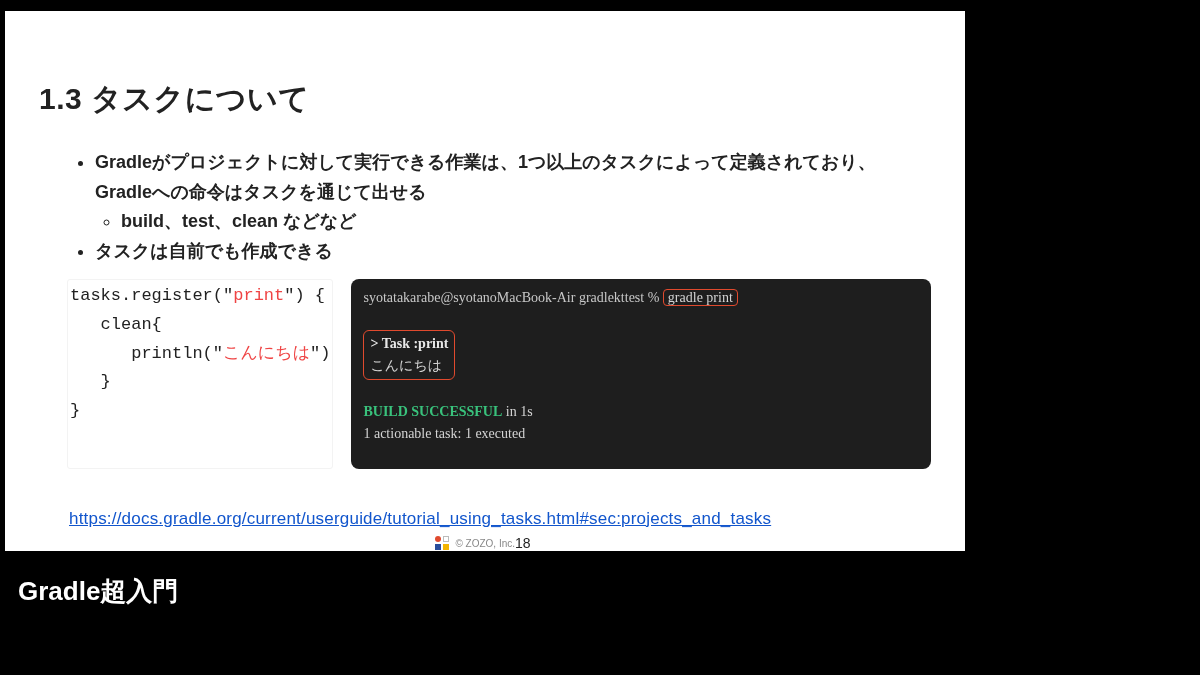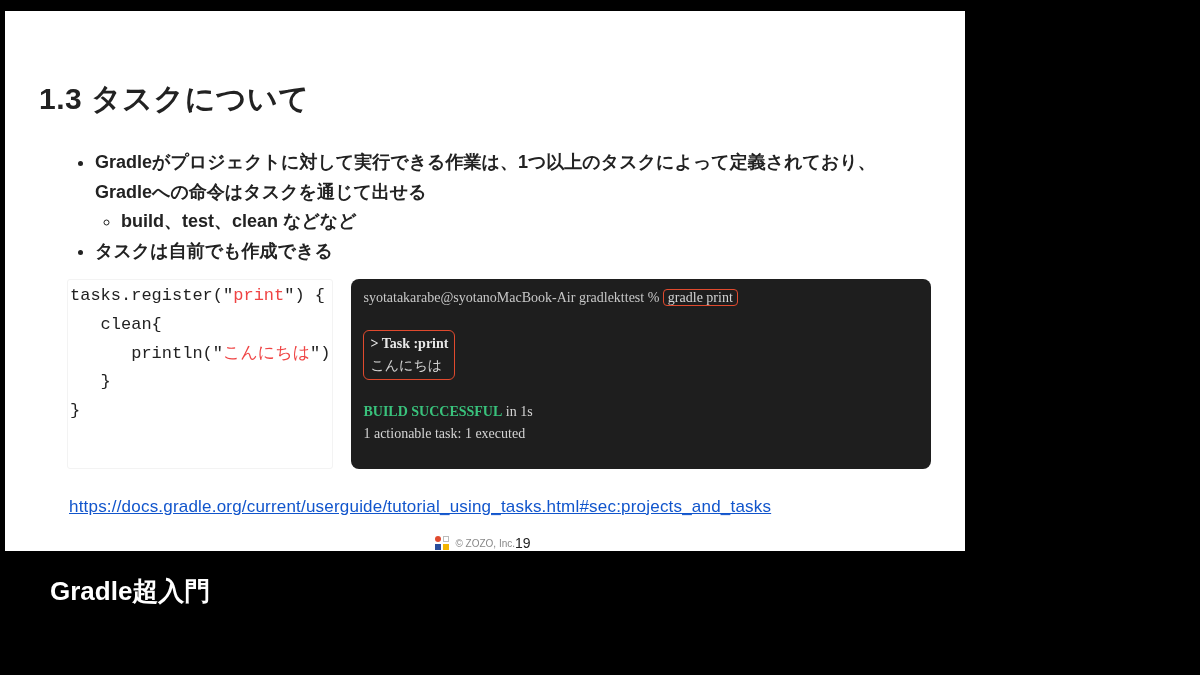--- a/index.html
+++ b/index.html
@@ -91,21 +91,21 @@
   .terminal .task-box {
     border: 1.5px solid #e04a2e;
     border-radius: 6px;
     padding: 2px 6px;
     display: inline-block;
   }
   .terminal .ok { color: #39c27c; font-weight: 700; }
   .terminal .task-label { color: #e8e8e8; font-weight: 700; }
   .doc-link {
     display: block;
-    margin-top: 28px;
+    margin-top: 40px;
     margin-left: 30px;
     color: #1155cc;
     text-decoration: underline;
     font-size: 17px;
     letter-spacing: 0.2px;
   }
   .slide-footer {
     position: absolute;
     bottom: 0;
     left: 16px;
@@ -188,21 +188,21 @@
   .lower-third {
     grid-column: 1; grid-row: 2;
     background: #000;
     color: #fff;
     padding: 12px 18px 10px 18px;
     display: flex;
     flex-direction: column;
     gap: 4px;
   }
   .lt-event { font-size: 16px; font-weight: 700; }
-  .lt-title { font-size: 26px; font-weight: 700; margin-left: 32px; }
+  .lt-title { font-size: 26px; font-weight: 700; }
   .lt-speaker { font-size: 15px; font-weight: 400; color: #eee; }
 </style>
 </head>
 <body>
 
 <div class="stage">
 
   <div class="slide">
     <div class="slide-inner">
 
@@ -239,21 +239,21 @@
       <div class="slide-footer">
         <span class="mini-logo">
           <span class="mark">
             <span class="q a"></span>
               <span class="q b"></span>
               <span class="q c"></span>
               <span class="q d"></span>
           </span>
           <span>© ZOZO, Inc.</span>
         </span>
-        <span class="page-num">19</span>
+        <span class="page-num">18</span>
       </div>
     </div>
   </div>
 
 
   <div class="lower-third">
     <div class="lt-title">Gradle超入門</div>
   </div>
 
 </div>

